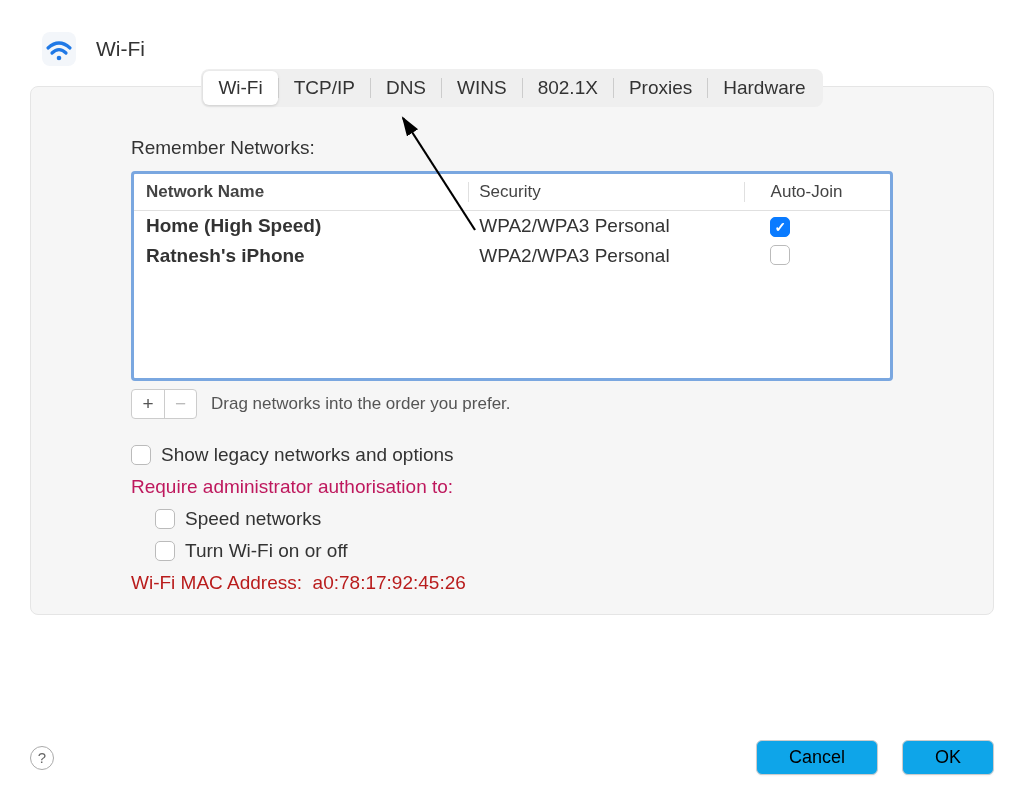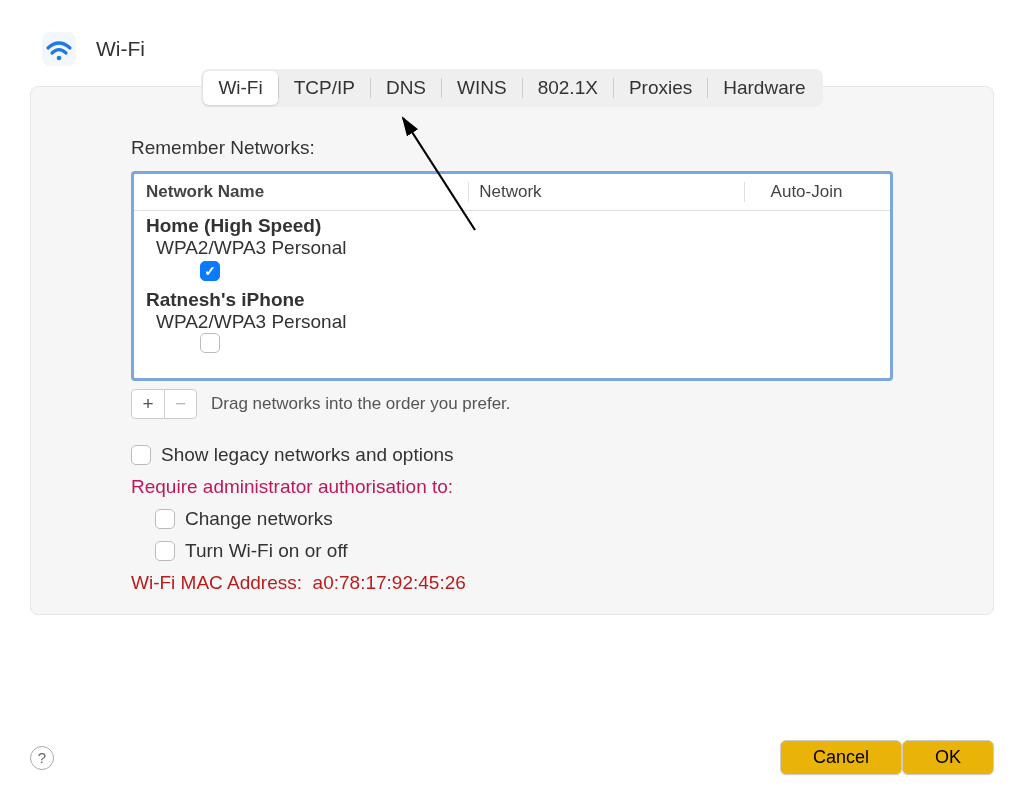--- a/index.html
+++ b/index.html
@@ -93,21 +93,20 @@
     .col-name { flex: 1.5; font-weight: bold; }
     .col-security { flex: 1.1; border-left: 1px solid #e0e0e0; padding-left: 10px;}
     .col-auto { flex: 0.5; border-left: 1px solid #e0e0e0; padding-left: 26px; margin-left: 28px;}
     .table-header div {
       font-size: 17px;
       color: #444;
     }
     .table-row {
       display: flex;
       padding: 4px 12px;
-      flex-direction: column;
     }
     .table-row div {
       font-size: 19px;
       color: #333;
     }
     .checkbox {
       width: 20px;
       height: 20px;
       border: 1px solid #bbb;
       border-radius: 5px;
@@ -201,23 +200,23 @@
       font-size: 15px;
       color: #666;
       cursor: pointer;
     }
     .footer-spacer { flex: 1; }
     .footer-btn {
       padding: 6px 32px;
       font-size: 18px;
       border: 1px solid #ccc;
       border-radius: 6px;
-      background: #eab308;
+      background: #0ea5e9;
       cursor: pointer;
-      margin-left: 0;
+      margin-left: 24px;
       box-shadow: 0 1px 2px rgba(0,0,0,0.05);
     }
     .arrow-annotation {
       position: absolute;
       left: 395px;
       top: 110px;
       pointer-events: none;
     }
   </style>
 </head>
@@ -252,21 +251,21 @@
       <div class="tab-divider"></div>
       <div class="tab">Hardware</div>
     </div>
   </div>
 
   <div class="section-label">Remember Networks:</div>
 
   <div class="networks-table">
     <div class="table-header">
       <div class="col-name">Network Name</div>
-      <div class="col-security">Network</div>
+      <div class="col-security">Security</div>
       <div class="col-auto">Auto-Join</div>
     </div>
     <div class="table-row">
       <div class="col-name">Home (High Speed)</div>
       <div class="col-security" style="border:none;">WPA2/WPA3 Personal</div>
       <div class="col-auto" style="border:none;">
         <span class="checkbox checked"></span>
       </div>
     </div>
     <div class="table-row">
@@ -287,21 +286,21 @@
   </div>
 
   <div class="options-group">
     <div class="option-row">
       <span class="checkbox"></span>
       <span class="option-label">Show legacy networks and options</span>
     </div>
     <div class="require-label">Require administrator authorisation to:</div>
     <div class="option-row indented">
       <span class="checkbox"></span>
-      <span class="option-label">Change networks</span>
+      <span class="option-label">Speed networks</span>
     </div>
     <div class="option-row indented">
       <span class="checkbox"></span>
       <span class="option-label">Turn Wi-Fi on or off</span>
     </div>
     <div class="mac-row">
       <span>Wi-Fi MAC Address:</span>&nbsp;&nbsp;<span>a0:78:17:92:45:26</span>
     </div>
   </div>
 </div>

